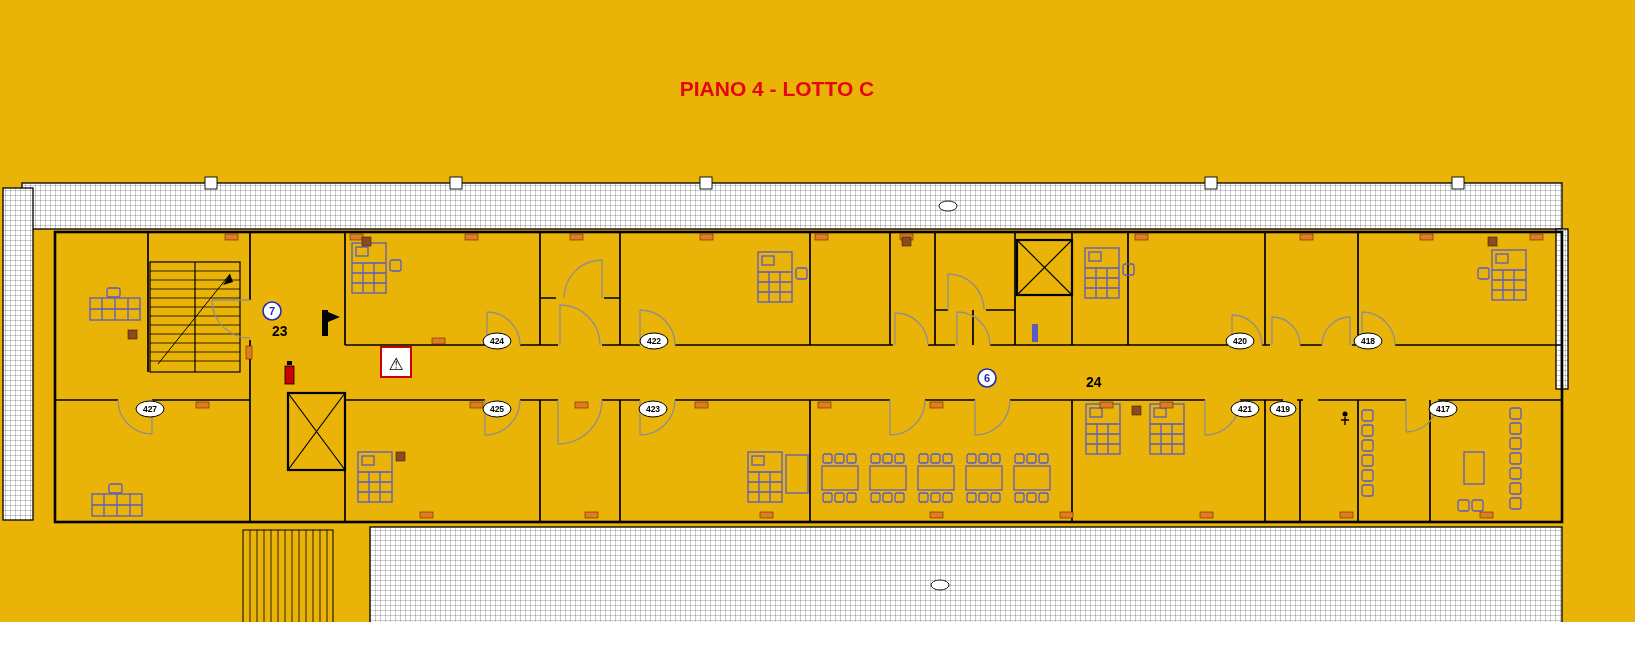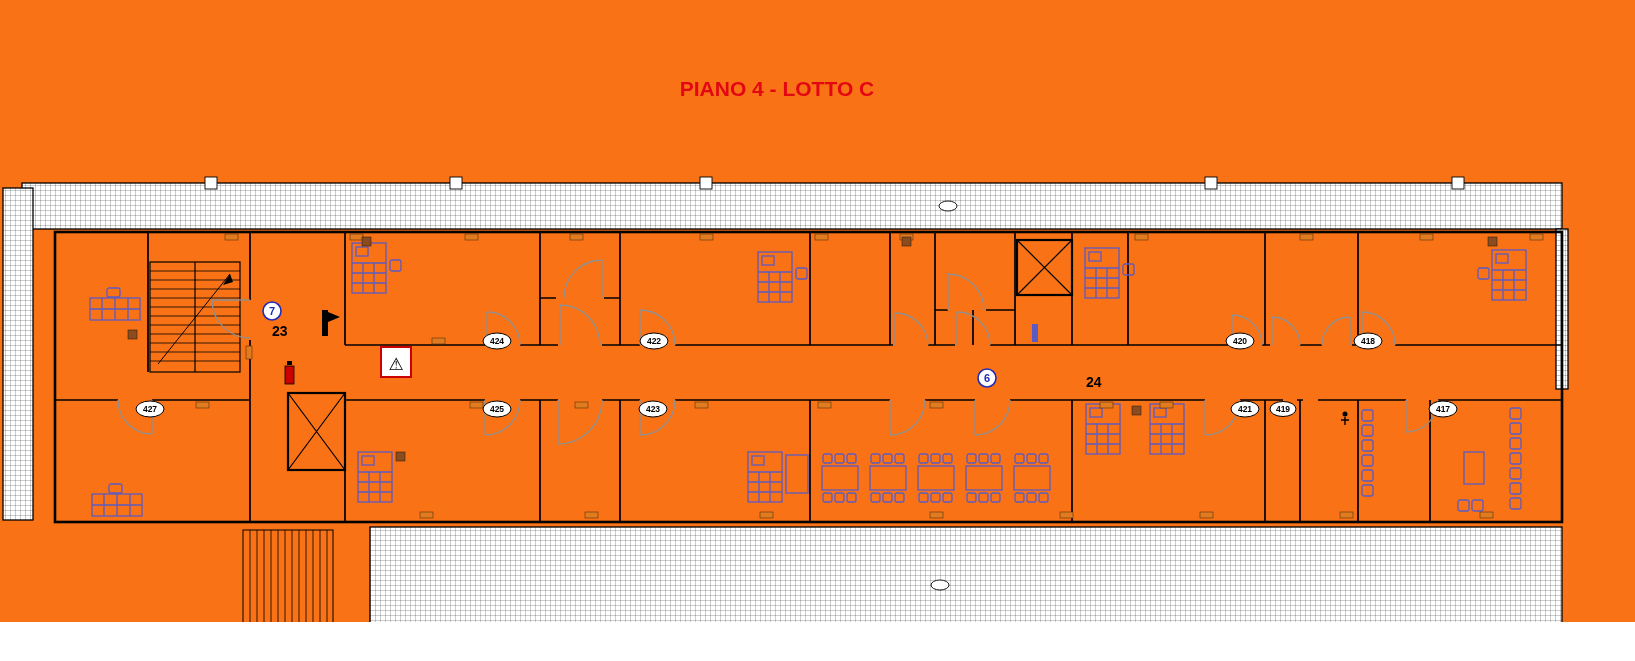--- a/index.html
+++ b/index.html
@@ -1,16 +1,16 @@
 <!DOCTYPE html>
 <html style="--title-red: #e30613; --wall-black: #000000; --furniture-blue: #5b5bc4; --radiator-orange: #e07b20; --equipment-brown: #8a4b1e; --label-blue: #1f2bb8; --door-gray: #8f8f8f; --safety-red: #cc0000;"><head>
 <meta charset="utf-8">
 <style>
   html,body{margin:0;padding:0;background:#fff;}
-  .stage{position:relative;width:1635px;height:622px;background:#f97316;overflow:hidden;
+  .stage{position:relative;width:1635px;height:622px;background:#eab308;overflow:hidden;
          font-family:"Liberation Sans",sans-serif;}
   svg{display:block;}
   .wall{stroke:var(--wall-black,#000);fill:none;}
   .w25{stroke-width:2.6;} .w22{stroke-width:2.2;} .w18{stroke-width:1.7;} .w12{stroke-width:1.2;}
   .hatch{fill:url(#gridhatch);stroke:var(--wall-black,#000);stroke-width:1.3;}
   .door{stroke:var(--door-gray,#8f8f8f);stroke-width:1.3;fill:none;}
   .furn{stroke:var(--furniture-blue,#5b5bc4);fill:none;stroke-width:1.3;}
   .furnfill{fill:var(--furniture-blue,#5b5bc4);stroke:none;}
   .rad{fill:var(--radiator-orange,#e07b20);stroke:#5c3008;stroke-width:.6;}
   .equip{fill:var(--equipment-brown,#8a4b1e);stroke:#3c1f08;stroke-width:.6;}

